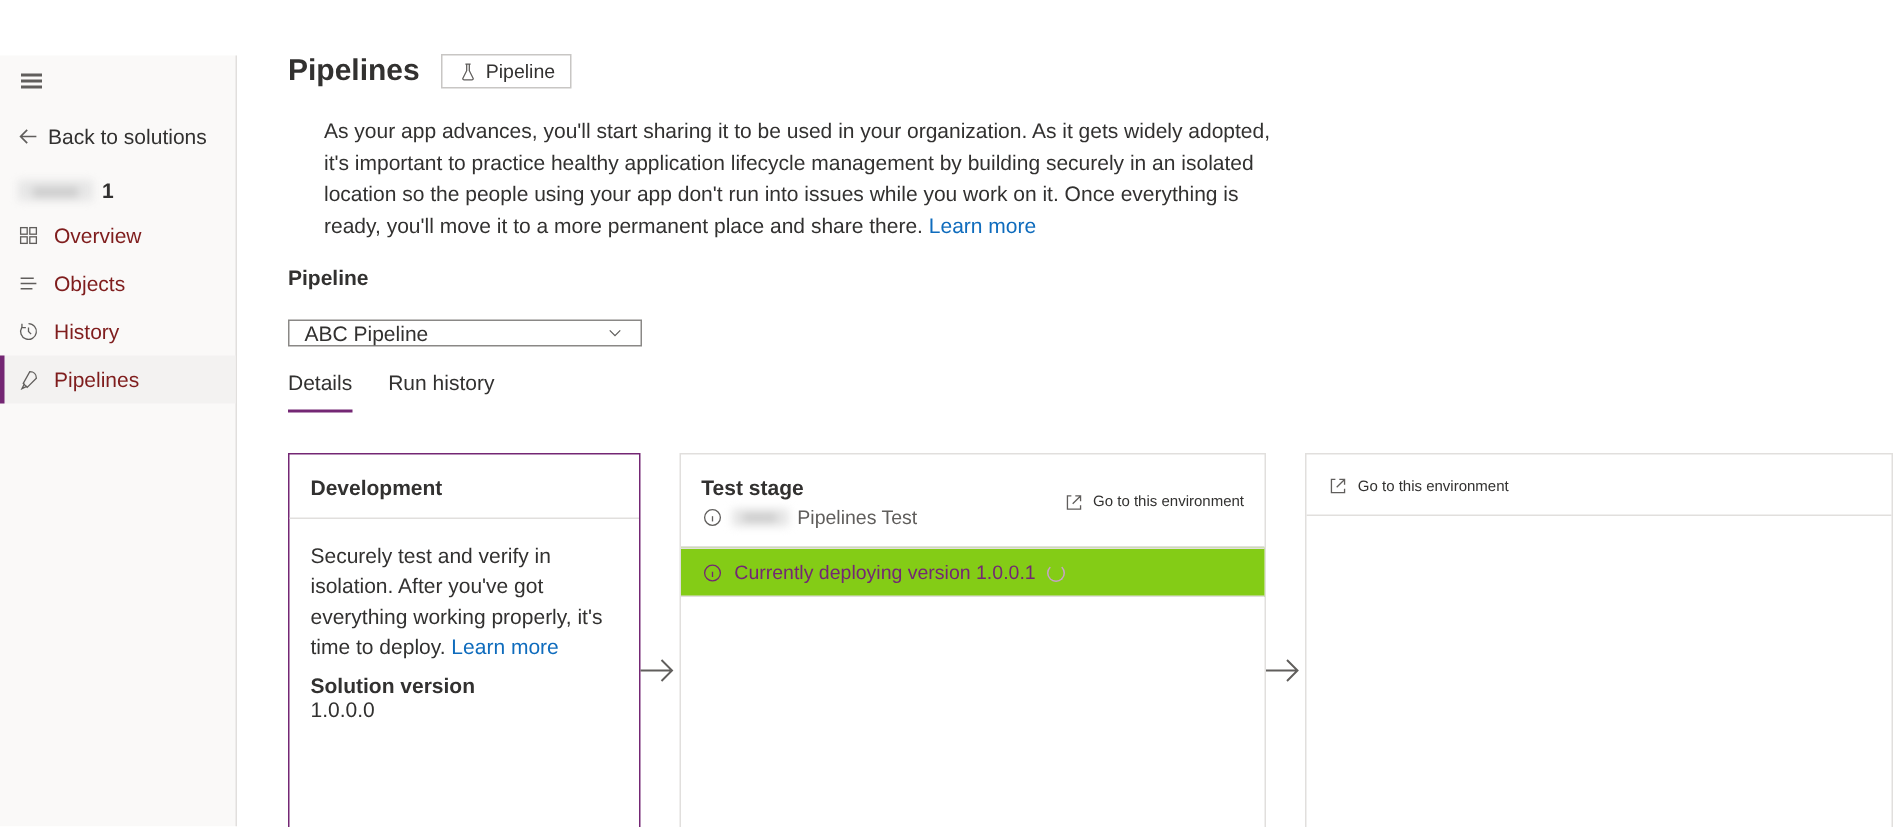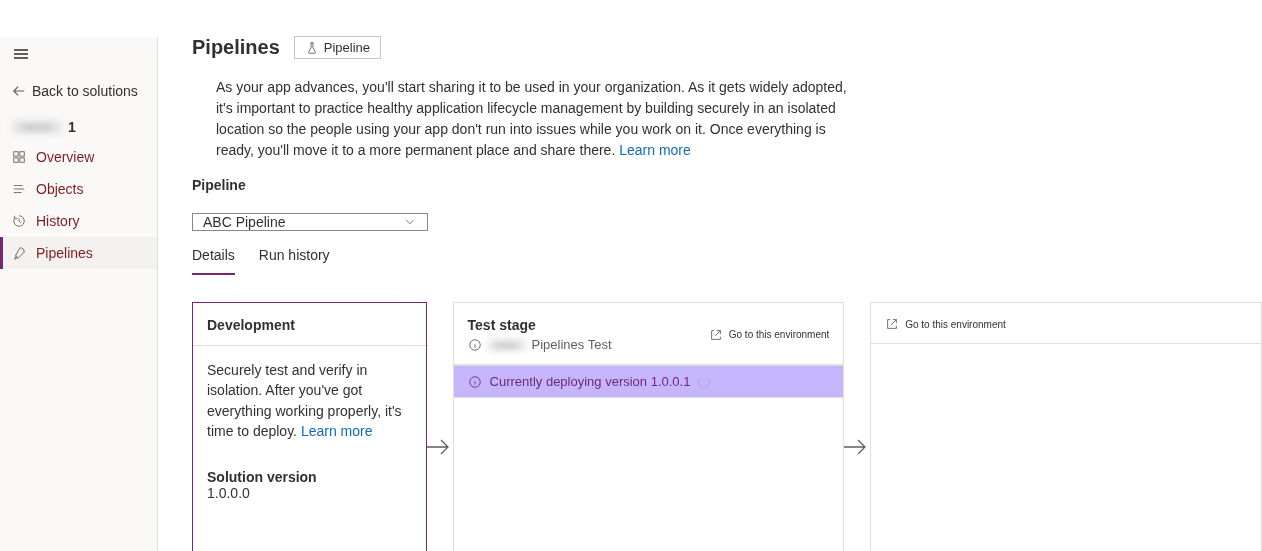--- a/index.html
+++ b/index.html
@@ -39,23 +39,23 @@
     .card.dev { border:1px solid #742774; }
     .card-head { padding:14px 14px 12px; border-bottom:1px solid #e1dfdd; }
     .card-head-row { display:flex; align-items:center; justify-content:space-between; }
     .card-title { font-weight:600; }
     .sub-row { display:flex; align-items:center; gap:6px; margin-top:4px; color:#605e5c; font-size:13px; }
     .sub-row .blur { font-size:11px; padding:0 8px; }
     .env-link { display:flex; align-items:center; gap:6px; font-size:10px; color:#323130; cursor:pointer; white-space:nowrap; }
     .card-body { padding:14px; flex:1; font-size:14px; }
     .card-body p { line-height:1.45; }
     .card-body a { color:#0f6cbd; text-decoration:none; }
-    .sv-label { font-weight:600; margin-top:28px; }
-
-    .status-band { border-top:1px solid #e1dfdd; border-bottom:1px solid #e1dfdd; padding:8px 14px; display:flex; align-items:center; gap:8px; color:#742774; font-size:13px; background:#c4b5fd; }
+    .sv-label { font-weight:600; margin-top:8px; }
+
+    .status-band { border-top:1px solid #e1dfdd; border-bottom:1px solid #e1dfdd; padding:8px 14px; display:flex; align-items:center; gap:8px; color:#742774; font-size:13px; background:#84cc16; }
     .spinner { width:12px; height:12px; border:1.5px solid #c8a2c8; border-top-color:transparent; border-radius:50%; }
 
     .arrow-gap { width:26px; display:flex; align-items:center; justify-content:center; height:290px; }
     .arrow-gap svg { margin-left:-4px; }
 
     .icon { width:14px; height:14px; display:inline-flex; }
     .icon svg { width:100%; height:100%; }
   </style>
 </head>
 <body>

